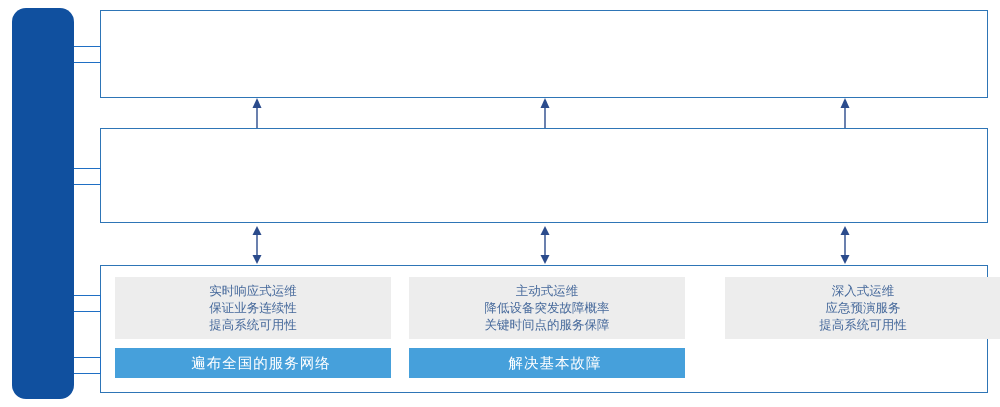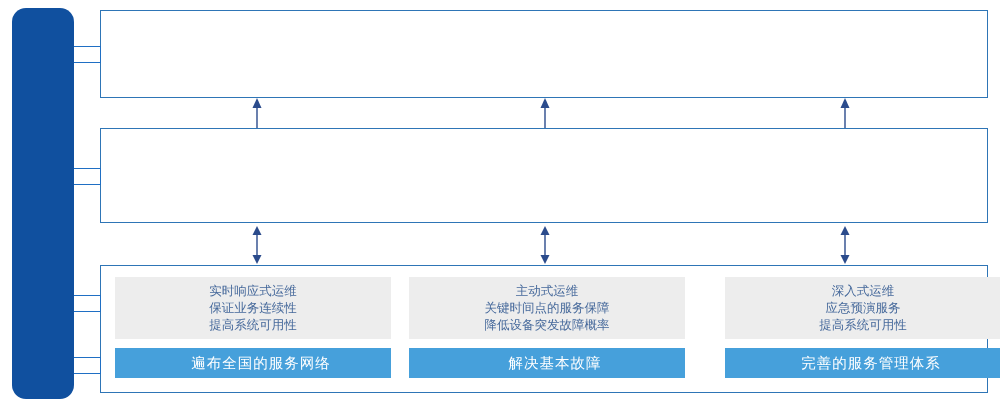--- a/index.html
+++ b/index.html
@@ -246,32 +246,29 @@
       <div class="pos-line">提高系统可用性</div>
     </div>
     <div class="adv-bar">
       <div class="adv-text">遍布全国的服务网络</div>
     </div>
   </div>
 
   <div class="bottom-col" style="left:409px;">
     <div class="pos-card">
       <div class="pos-line">主动式运维</div>
+      <div class="pos-line">降低设备突发故障概率</div>
       <div class="pos-line">关键时间点的服务保障</div>
-      <div class="pos-line">降低设备突发故障概率</div>
     </div>
     <div class="adv-bar">
       <div class="adv-text">解决基本故障</div>
     </div>
   </div>
 
   <div class="bottom-col" style="left:725px;">
     <div class="pos-card">
       <div class="pos-line">深入式运维</div>
       <div class="pos-line">应急预演服务</div>
       <div class="pos-line">提高系统可用性</div>
     </div>
-    <div class="adv-bar">
-      <div class="adv-text">完善的服务管理体系</div>
-    </div>
   </div>
 
 </div>
 
 </body></html>

